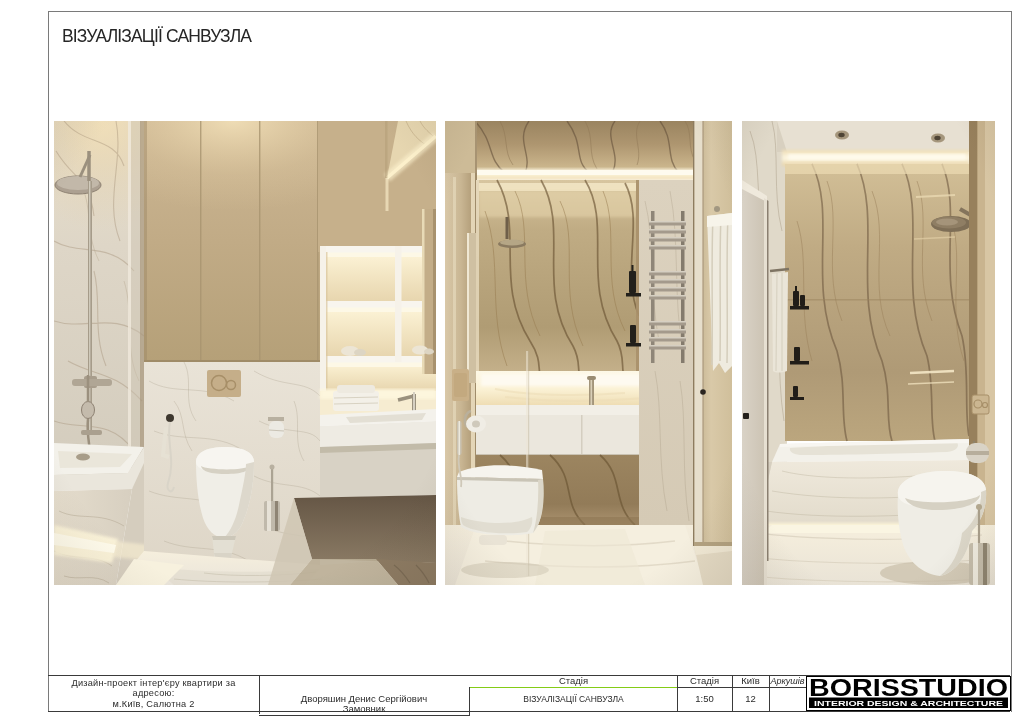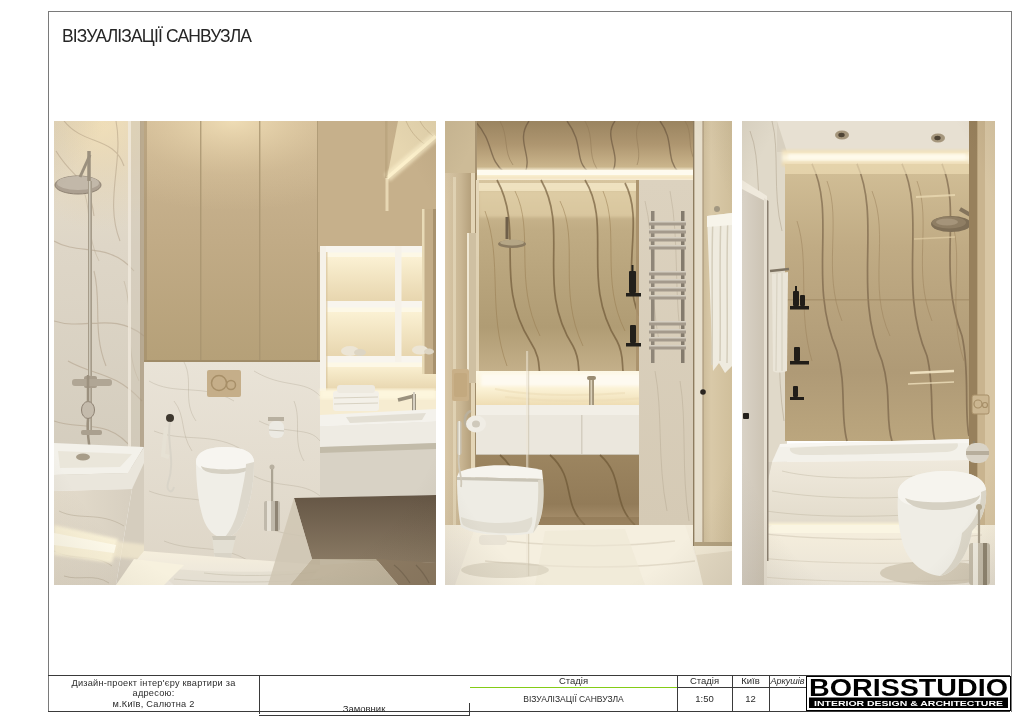--- a/index.html
+++ b/index.html
@@ -629,20 +629,21 @@
     </g>
 
     <rect x="0" y="0" width="253" height="464" fill="url(#a_vig)"></rect>
   </svg>
 
   <div class="abs" style="left:48px;top:675px;width:962px;height:34.5px;border-top:1px solid #3a3a3a;border-bottom:1px solid #3a3a3a;"></div>
 
   <div class="cell" style="left:48px;top:675px;width:211px;height:36px;border-right:1px solid #3a3a3a;font-size:9.2px;letter-spacing:0.25px;line-height:10.4px;padding-top:3px;">Дизайн-проект інтер'єру квартири за<br>адресою:<br>м.Київ, Салютна 2</div>
 
   <div class="cell" style="left:259px;top:675px;width:210px;height:12px;border-right:1px solid #3a3a3a;border-bottom:1px solid #3a3a3a;font-size:9.5px;line-height:12px;margin-top:28px;">Замовник</div>
+  <div class="cell" style="left:259px;top:687px;width:210px;height:24px;border-right:1px solid #3a3a3a;font-size:9.5px;line-height:24px;">Дворяшин Денис Сергійович</div>
 
   <div class="cell" style="left:470px;top:675px;width:207px;height:12px;border-right:1px solid #3a3a3a;border-bottom:1px solid #84cc16;font-size:9.5px;line-height:12px;">Стадія</div>
   <div class="cell" style="left:470px;top:687px;width:207px;height:24px;border-right:1px solid #3a3a3a;font-size:8.5px;line-height:24px;">ВІЗУАЛІЗАЦІЇ САНВУЗЛА</div>
 
   <div class="cell" style="left:677px;top:675px;width:55px;height:12px;border-right:1px solid #3a3a3a;border-bottom:1px solid #3a3a3a;font-size:9.5px;line-height:12px;">Стадія</div>
   <div class="cell" style="left:677px;top:687px;width:55px;height:24px;border-right:1px solid #3a3a3a;font-size:9.5px;line-height:24px;text-align:center;">1:50</div>
 
   <div class="cell" style="left:732px;top:675px;width:37px;height:12px;border-right:1px solid #3a3a3a;border-bottom:1px solid #3a3a3a;font-size:9.5px;line-height:12px;">Київ</div>
   <div class="cell" style="left:732px;top:687px;width:37px;height:24px;border-right:1px solid #3a3a3a;font-size:9.5px;line-height:24px;">12</div>
 

